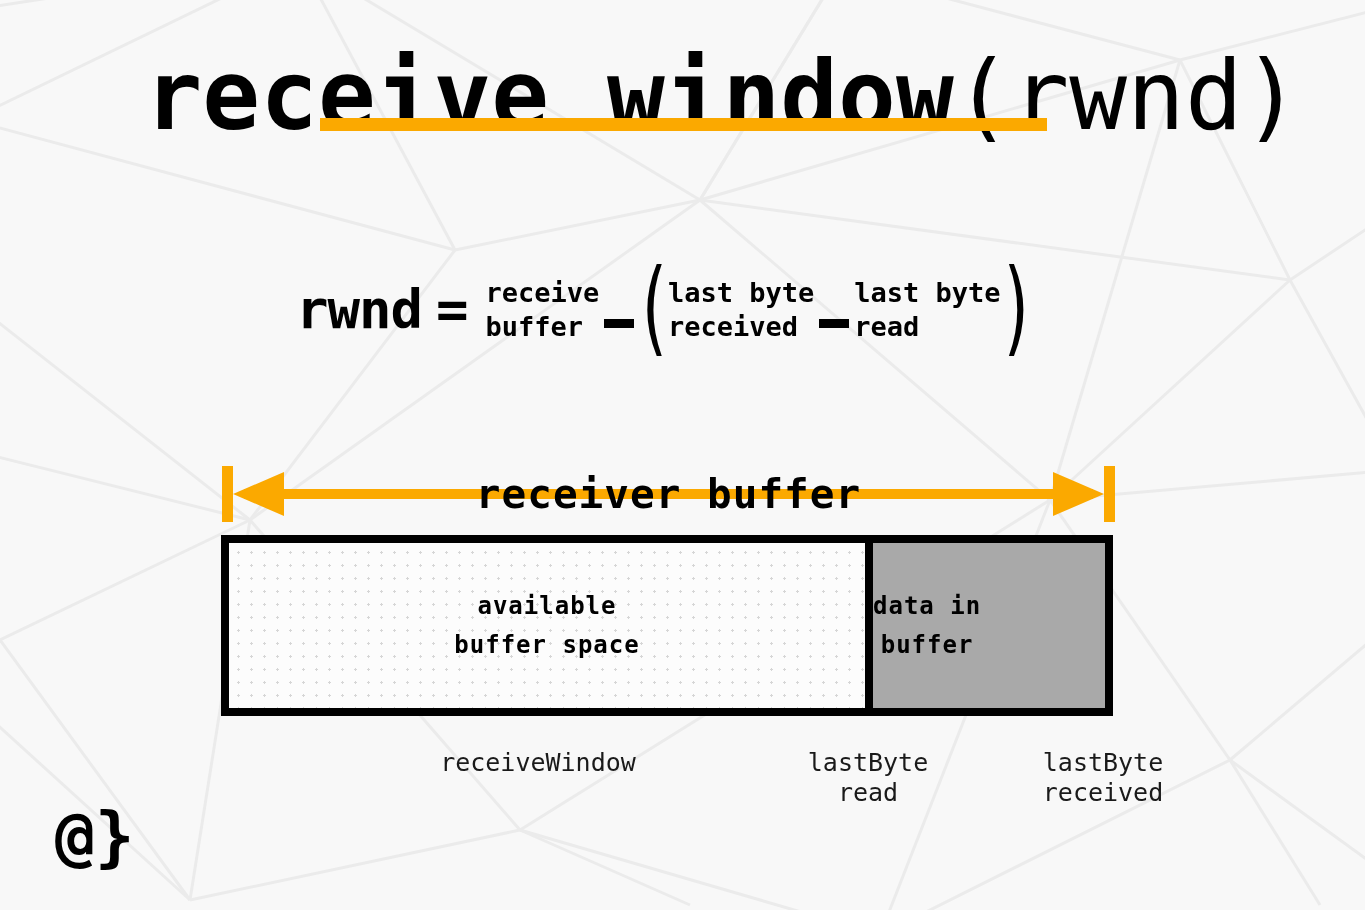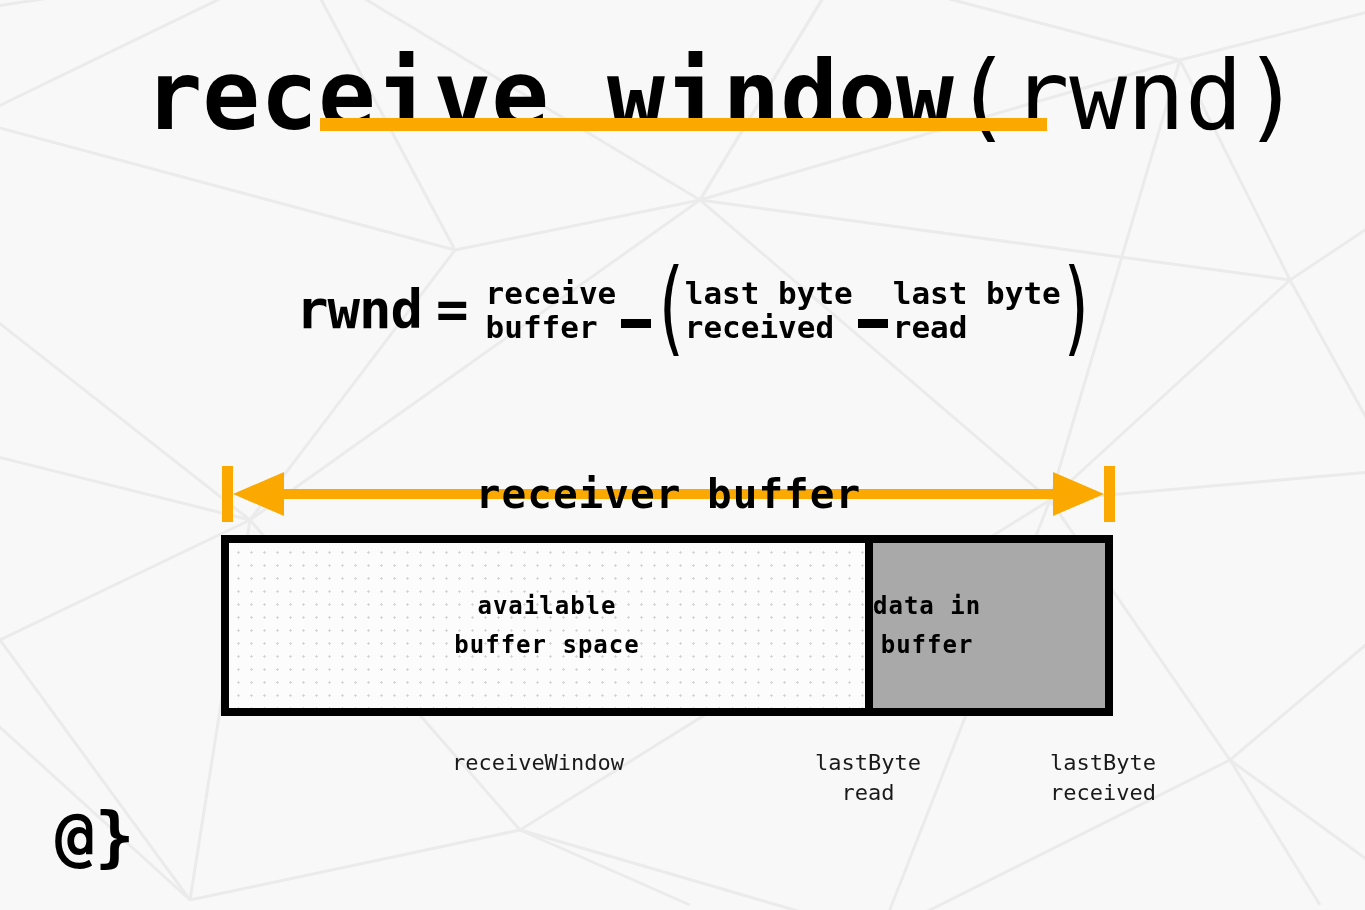--- a/index.html
+++ b/index.html
@@ -83,21 +83,21 @@
     letter-spacing: -1px;
   }
   #f-eq {
     margin-left: 14px;
     margin-right: 18px;
   }
   .f-stack {
     display: inline-flex;
     flex-direction: column;
     justify-content: center;
-    font-size: 31px;
+    font-size: 27px;
     line-height: 34px;
     font-weight: bold;
   }
   .f-stack > span { display: block; }
   .f-minus {
     display: inline-block;
     width: 30px;
     height: 9px;
     background: #000;
     margin: 26px 5px 0 5px;
@@ -185,21 +185,21 @@
     color: #000;
     text-align: center;
     letter-spacing: 1px;
     white-space: pre-line;
   }
 
   
   .tick-label {
     position: absolute;
     font-family: "DejaVu Sans Mono", monospace;
-    font-size: 22px;
+    font-size: 25px;
     line-height: 30px;
     font-weight: normal;
     color: #1a1a1a;
     white-space: pre-line;
     z-index: 3;
   }
   #tick-receivewindow {
     left: 343px;
     top: 748px;
     width: 390px;

